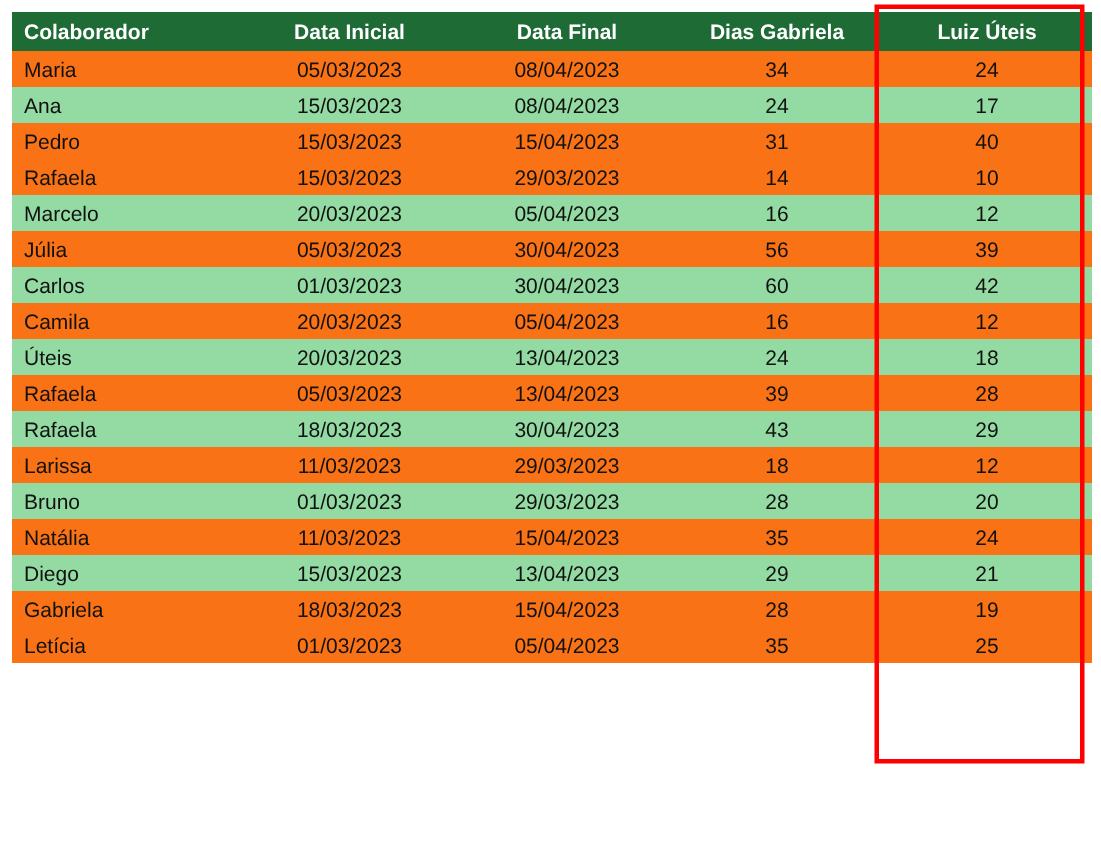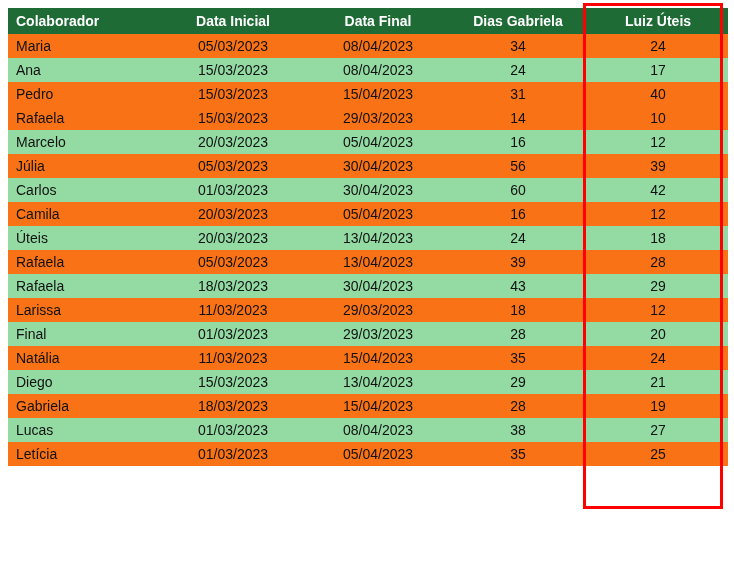--- a/index.html
+++ b/index.html
@@ -152,21 +152,21 @@
           <td>29</td>
         </tr>
         <tr class="even">
           <td class="left">Larissa</td>
           <td>11/03/2023</td>
           <td>29/03/2023</td>
           <td>18</td>
           <td>12</td>
         </tr>
         <tr class="odd">
-          <td class="left">Final</td>
+          <td class="left">Bruno</td>
           <td>01/03/2023</td>
           <td>29/03/2023</td>
           <td>28</td>
           <td>20</td>
         </tr>
         <tr class="even">
           <td class="left">Natália</td>
           <td>11/03/2023</td>
           <td>15/04/2023</td>
           <td>35</td>
@@ -178,27 +178,20 @@
           <td>13/04/2023</td>
           <td>29</td>
           <td>21</td>
         </tr>
         <tr class="even">
           <td class="left">Gabriela</td>
           <td>18/03/2023</td>
           <td>15/04/2023</td>
           <td>28</td>
           <td>19</td>
-        </tr>
-        <tr class="odd">
-          <td class="left">Lucas</td>
-          <td>01/03/2023</td>
-          <td>08/04/2023</td>
-          <td>38</td>
-          <td>27</td>
         </tr>
         <tr class="even">
           <td class="left">Letícia</td>
           <td>01/03/2023</td>
           <td>05/04/2023</td>
           <td>35</td>
           <td>25</td>
         </tr>
       </tbody>
   </table>

